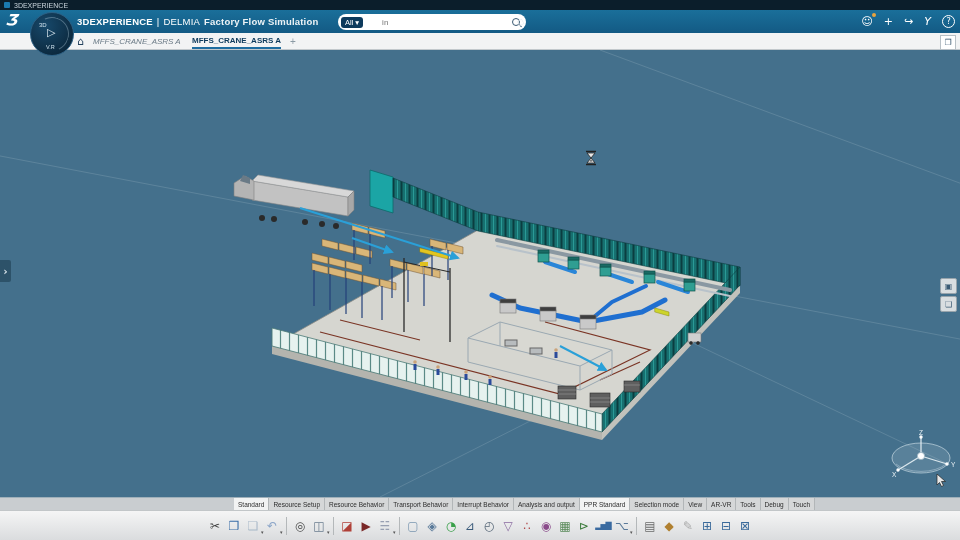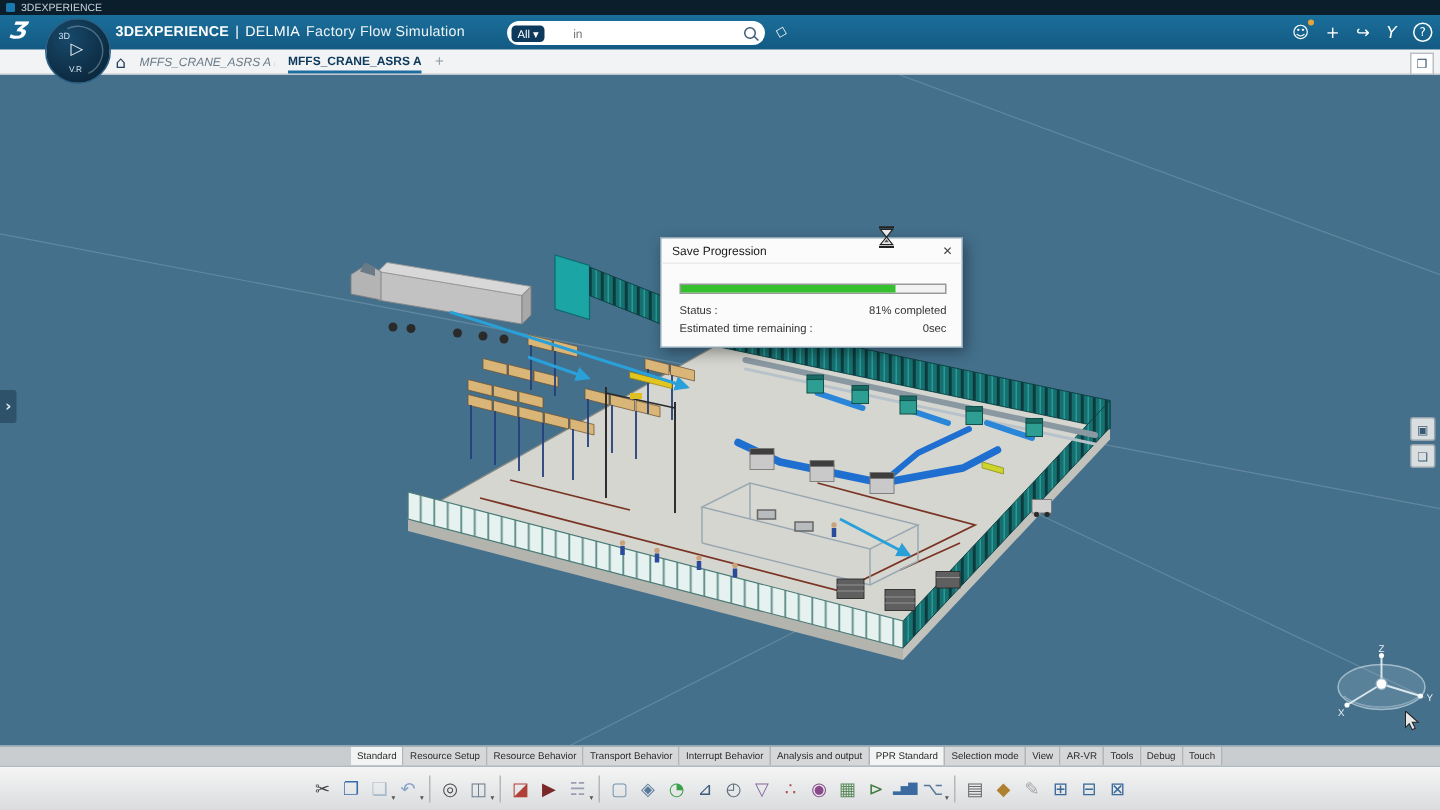--- a/index.html
+++ b/index.html
@@ -20,22 +20,22 @@
     z-index:40;color:#cfe2ee;}
   .compass-widget .c3d{position:absolute;left:8px;top:9px;font-size:6px;}
   .compass-widget .cplay{position:absolute;left:16px;top:13px;font-size:11px;color:#eaf3f8;}
   .compass-widget .cvr{position:absolute;left:15px;bottom:5px;font-size:5.5px;}
   .compass-widget .carc{position:absolute;inset:4px;border:1px solid rgba(190,215,230,.35);
     border-radius:50%;border-left-color:transparent;border-bottom-color:transparent;transform:rotate(20deg);}
   .brand{position:absolute;left:77px;top:0;height:23px;display:flex;align-items:center;gap:4px;
     font-size:9.5px;letter-spacing:.2px;}
   .brand .b1{font-weight:bold;}
   .brand .b2{font-weight:normal;}
-  .brand .b3{font-weight:normal;opacity:.92;}
-  .search-wrap{position:absolute;left:338px;top:4px;width:172px;height:16px;background:#fff;
+  .brand .b3{font-weight:bold;opacity:.92;}
+  .search-wrap{position:absolute;left:338px;top:4px;width:188px;height:16px;background:#fff;
     border-radius:9px;display:flex;align-items:center;padding:0 3px;box-sizing:border-box;}
   .scope-chip{background:#0d3a5c;color:#fff;font-size:7.5px;border-radius:3px;padding:1px 4px;
     display:flex;align-items:center;gap:2px;flex:0 0 auto;}
   .search-input{flex:1;border:0;outline:0;background:transparent;font-size:8px;color:#6a8aa0;
     min-width:0;padding:0 3px;font-family:"Liberation Sans",sans-serif;margin-left:16px;}
   .mag{width:6px;height:6px;border:1.4px solid #3a5a74;border-radius:50%;position:relative;
     margin-right:3px;flex:0 0 auto;}
   .mag::after{content:"";position:absolute;width:4px;height:1.4px;background:#3a5a74;
     transform:rotate(45deg);right:-3px;bottom:-1px;}
   .tag-icon{position:absolute;left:517px;top:6px;font-size:10px;color:#e8eef2;transform:rotate(15deg);}
@@ -334,39 +334,20 @@
       <line x1="352" y1="188" x2="392" y2="202" marker-end="url(#arr)"></line>
       <line x1="560" y1="296" x2="606" y2="320" marker-end="url(#arr)"></line>
     </g>
   </svg>
 
   <div class="left-expander glyph">›</div>
 
   <div class="side-btn b1 glyph">▣</div>
   <div class="side-btn b2 glyph">❏</div>
 
-  <div class="dialog">
-    <div class="dlg-title-row">
-      <span>Save Progression</span>
-      <span class="dlg-close glyph">✕</span>
-    </div>
-    <div class="dlg-body">
-      <div class="track">
-        <div class="fill" style="width: 81%;"></div>
-      </div>
-      <div class="dlg-row r1">
-        <span>Status :</span>
-        <span>81% completed</span>
-      </div>
-      <div class="dlg-row r2">
-        <span>Estimated time remaining :</span>
-        <span>0sec</span>
-      </div>
-    </div>
-  </div>
 
   <svg class="hourglass" width="12" height="16" viewBox="0 0 12 16">
     <line x1="1" y1="1.5" x2="11" y2="1.5" stroke="#222" stroke-width="1.5"></line>
     <line x1="1" y1="14.5" x2="11" y2="14.5" stroke="#222" stroke-width="1.5"></line>
     <polygon points="2,3 10,3 6,8" fill="#e8e8e8" stroke="#222" stroke-width="0.8"></polygon>
     <polygon points="6,8 2,13 10,13" fill="#e8e8e8" stroke="#222" stroke-width="0.8"></polygon>
     <polygon points="4.5,11.5 7.5,11.5 6,9.5" fill="#555"></polygon>
   </svg>
 
   <svg class="axis-compass" width="68" height="64" viewBox="0 0 68 64">

